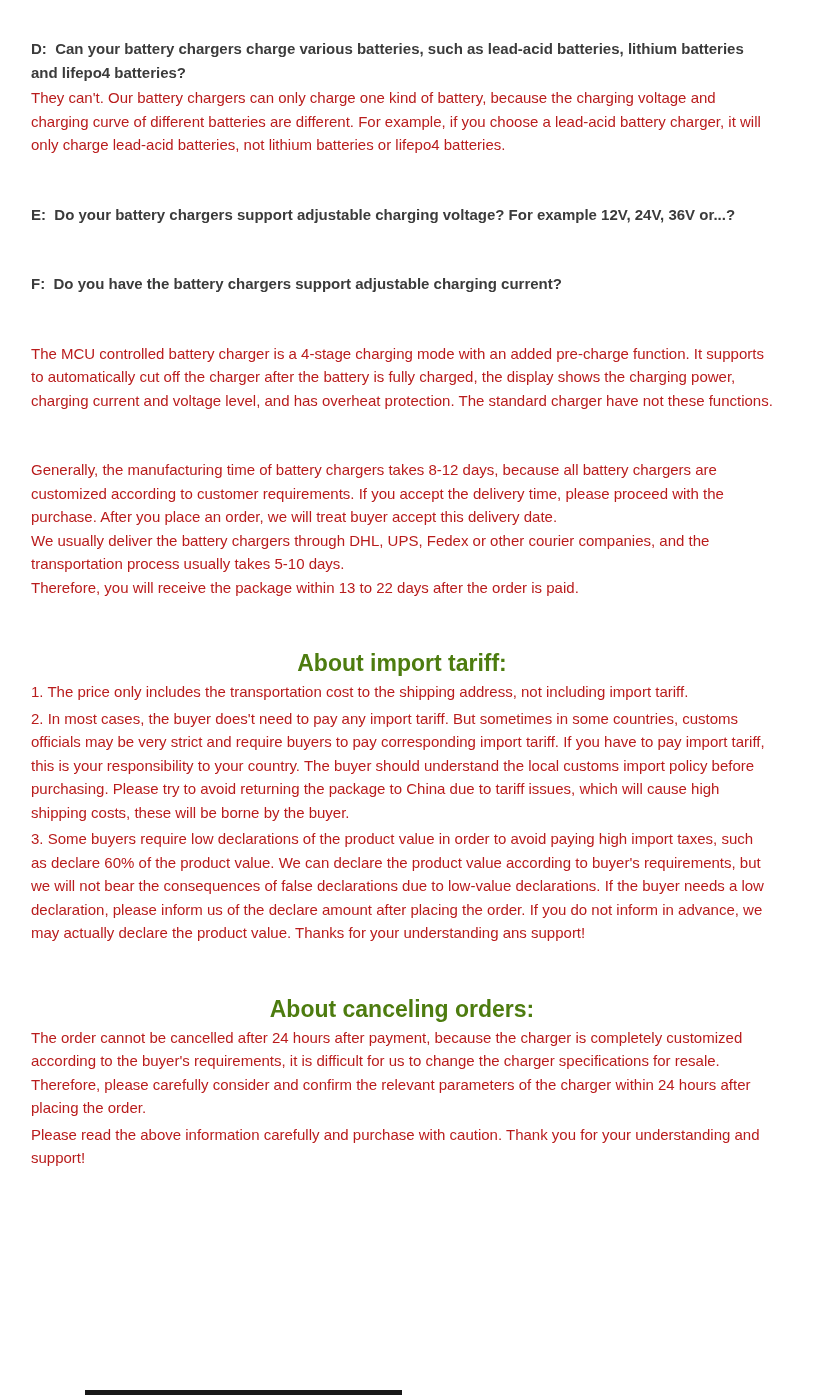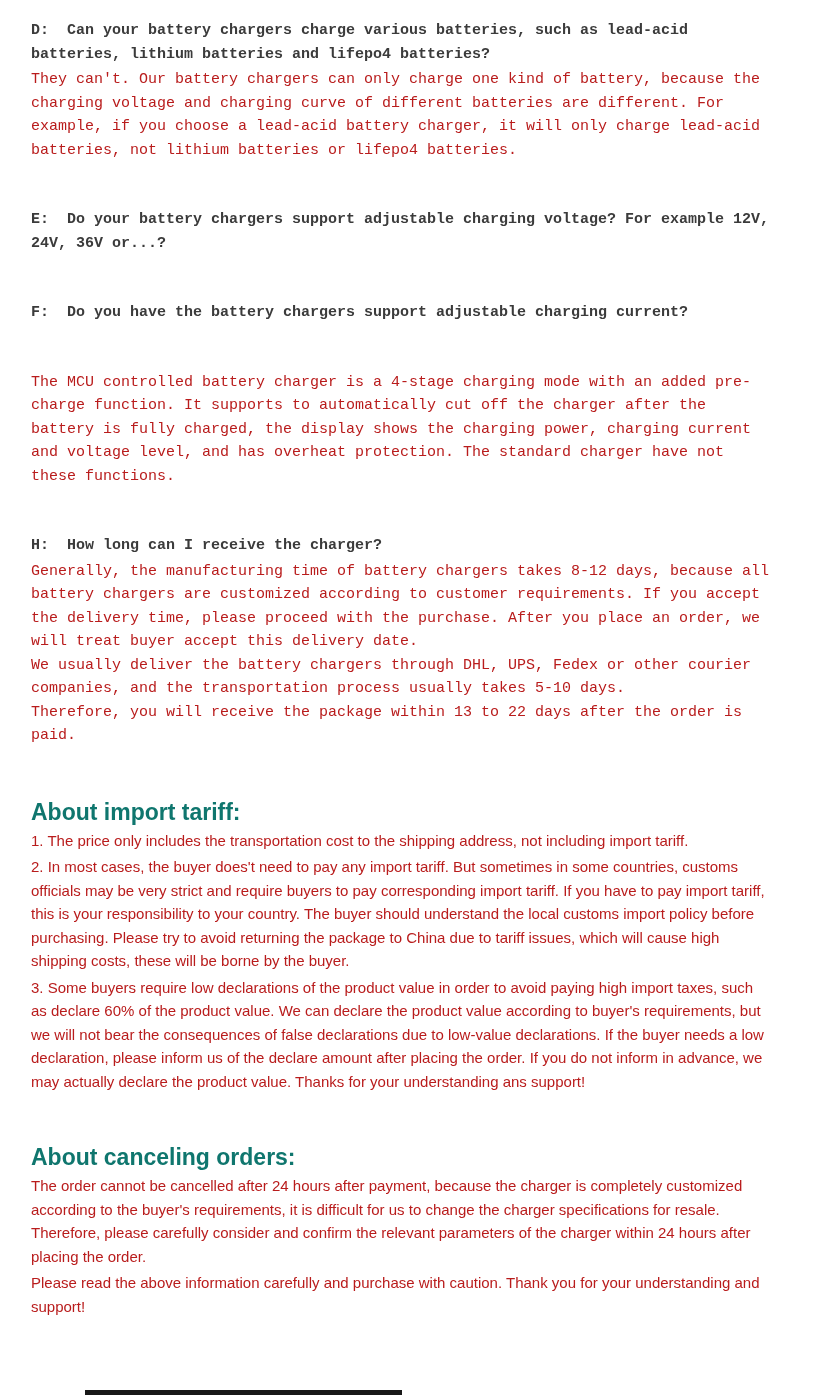--- a/index.html
+++ b/index.html
@@ -10,21 +10,21 @@
     overflow: hidden;
     background: #ffffff;
     font-family: "Liberation Sans", sans-serif;
     box-sizing: border-box;
   }
   .content {
     padding: 19px 31px 0 31px;
     width: 742px;
     box-sizing: content-box;
   }
-  .faq-item { margin: 0 0 46px 0; font-family: Liberation Mono, monospace; }
+  .faq-item { margin: 18px 0 46px 0; }
   .question {
     margin: 0 0 2px 0;
     font-size: 15px;
     line-height: 23.5px;
     font-weight: 700;
     color: #3b3b3b;
     white-space: pre-wrap;
   }
   .answer p, .info-section p {
     margin: 0;
@@ -32,21 +32,22 @@
     line-height: 23.5px;
     color: #b91c1c;
   }
   .info-section { margin-top: 48px; }
   .info-section p { margin-bottom: 3px; }
   .section-heading {
     margin: 0 0 1px 0;
     font-size: 23px;
     line-height: 32px;
     font-weight: 700;
-    color: #0f766e;
+    color: #4d7c0f;
+    text-align: center;
   }
   .bottom-bar {
     position: absolute;
     bottom: 0;
     left: 85px;
     width: 317px;
     height: 5px;
     background: #181818;
   }
 </style>
@@ -73,21 +74,20 @@
         <h3 class="question">F:  Do you have the battery chargers support adjustable charging current?</h3>
       </article>
 
       <article class="faq-item">
         <div class="answer">
           <p>The MCU controlled battery charger is a 4-stage charging mode with an added pre-charge function. It supports to automatically cut off the charger after the battery is fully charged, the display shows the charging power, charging current and voltage level, and has overheat protection. The standard charger have not these functions.</p>
         </div>
       </article>
 
       <article class="faq-item">
-        <h3 class="question">H:  How long can I receive the charger?</h3>
         <div class="answer">
           <p>Generally, the manufacturing time of battery chargers takes 8-12 days, because all battery chargers are customized according to customer requirements. If you accept the delivery time, please proceed with the purchase. After you place an order, we will treat buyer accept this delivery date.</p>
           <p>We usually deliver the battery chargers through DHL, UPS, Fedex or other courier companies, and the transportation process usually takes 5-10 days.</p>
           <p>Therefore, you will receive the package within 13 to 22 days after the order is paid.</p>
         </div>
       </article>
 
     </section>
 
     <section class="info-section">

